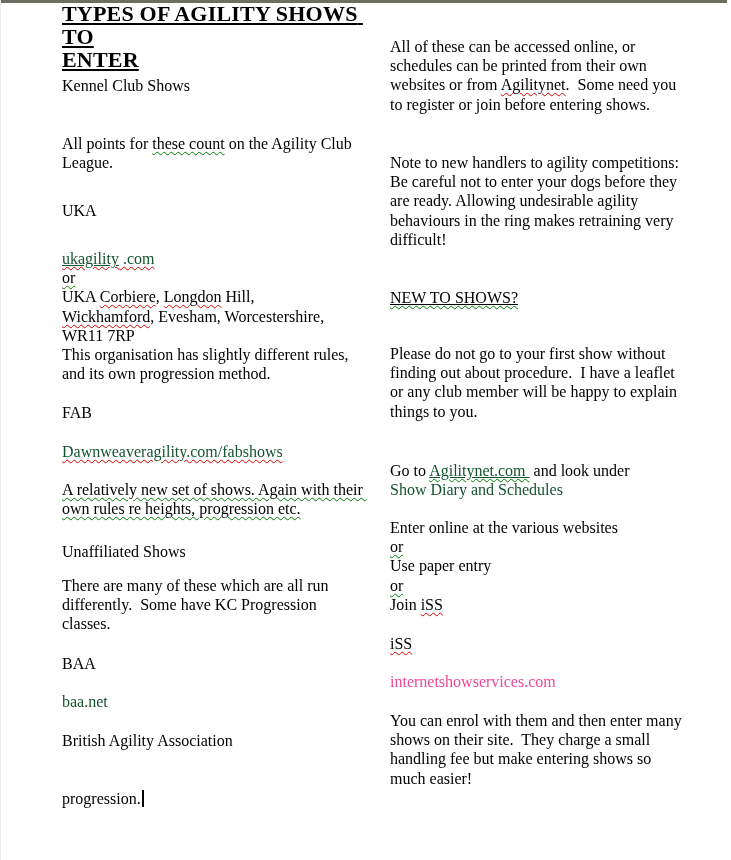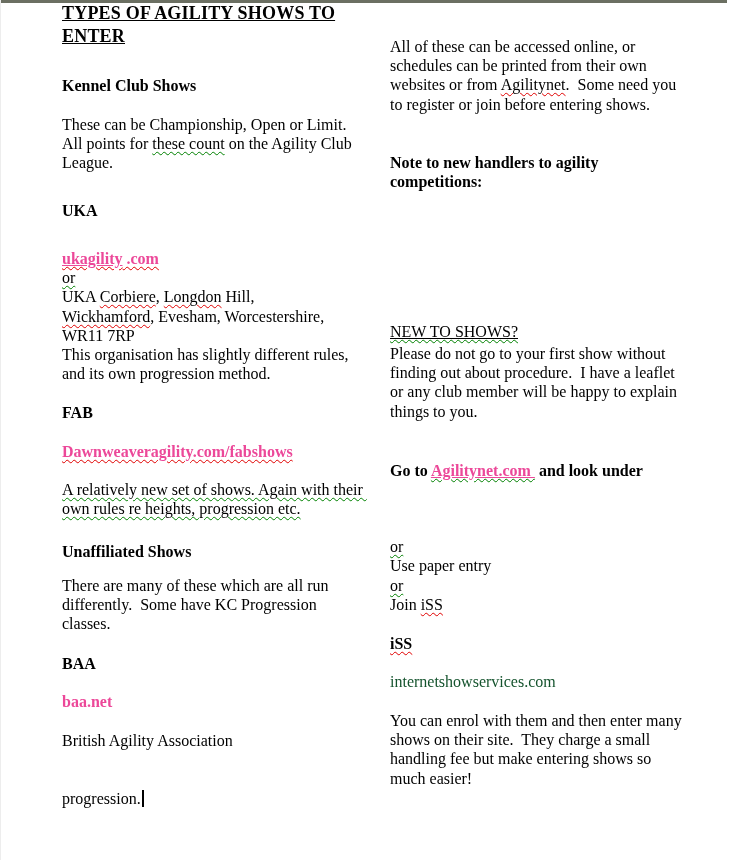--- a/index.html
+++ b/index.html
@@ -5,42 +5,42 @@
   html,body{margin:0;padding:0;}
   body{
     width:731px;height:860px;position:relative;overflow:hidden;background:#ffffff;
     font-family:"Liberation Serif", serif;font-size:16px;line-height:19.2px;color:#000;
   }
   .topbar{position:absolute;left:0;top:0;width:727px;height:3px;background:#6b6f62;}
   .leftedge{position:absolute;left:0;top:0;width:1px;height:860px;background:#ededed;}
   .block{position:absolute;white-space:pre-wrap;}
   .lcol{left:62px;width:302px;}
   .rcol{left:390px;width:292px;}
-  .b{font-weight:bold;}
-  .title{font-weight:bold;font-size:18px;line-height:23px;letter-spacing:0.2px;text-decoration:underline;}
-  .link{color:#ec4899;font-weight:bold;}
-  .link-plain{color:#14532d;}
+  .b{font-weight:normal;}
+  .title{font-weight:bold;font-size:22px;line-height:23px;letter-spacing:0.2px;text-decoration:underline;}
+  .link{color:#14532d;font-weight:normal;}
+  .link-plain{color:#ec4899;}
   .u{text-decoration:underline;}
   .sp{text-decoration-line:underline;text-decoration-style:wavy;text-decoration-color:#e00000;text-decoration-thickness:1px;text-underline-offset:2px;text-align:right;}
   .gr{text-decoration-line:underline;text-decoration-style:wavy;text-decoration-color:#008000;text-decoration-thickness:1px;text-underline-offset:2px;}
   .caret{display:inline-block;width:2px;height:17px;background:#000;vertical-align:-3px;margin-left:1px;}
 </style>
 </head>
 <body>
 
 <div class="topbar"></div>
 <div class="leftedge"></div>
 
 <div>
 
   <div class="block lcol title" style="top:2px"><span>TYPES OF AGILITY SHOWS TO</span><br><span>ENTER</span></div>
 
   <div class="block lcol b" style="top:76px">Kennel Club Shows</div>
 
-  <div class="block lcol" style="top:115px"><span>These can be Championship, Open or Limit.</span><br><span>All points for </span><span class="gr">these count</span><span> on the Agility Club League.</span></div>
+  <div class="block lcol" style="top:115px"><br><span>All points for </span><span class="gr">these count</span><span> on the Agility Club League.</span></div>
 
   <div class="block lcol b" style="top:201px">UKA</div>
 
   <div class="block lcol" style="top:249px"><span class="link"><span class="u"><span class="sp">ukagility</span></span><span class="sp"> .com</span></span><br><span class="gr">or</span><br><span>UKA </span><span class="sp">Corbiere</span><span>, </span><span class="sp">Longdon</span><span> Hill,</span><br><span class="sp">Wickhamford</span><span>, Evesham, Worcestershire,</span><br><span>WR11 7RP</span><br><span>This organisation has slightly different rules, and its own progression method.</span></div>
 
   <div class="block lcol b" style="top:403px">FAB</div>
 
   <div class="block lcol" style="top:442px"><span class="link sp">Dawnweaveragility.com/fabshows</span></div>
 
   <div class="block lcol" style="top:480px"><span class="gr">A relatively new set of shows. Again with their own rules re heights, progression etc.</span></div>
@@ -50,29 +50,29 @@
   <div class="block lcol" style="top:576px"><span>There are many of these which are all run differently.  Some have KC Progression classes.</span></div>
 
   <div class="block lcol b" style="top:654px">BAA</div>
 
   <div class="block lcol" style="top:692px"><span class="link">baa.net</span></div>
 
   <div class="block lcol" style="top:731px"><span>British Agility Association</span><br><br><br><span>progression.</span><span class="caret"></span></div>
 
   <div class="block rcol" style="top:37px"><span>All of these can be accessed online, or schedules can be printed from their own websites or from </span><span class="sp">Agilitynet</span><span>.  Some need you to register or join before entering shows.</span></div>
 
-  <div class="block rcol" style="top:153px"><span class="b">Note to new handlers to agility competitions:</span><br></div>
+  <div class="block rcol" style="top:153px"><span class="b">Note to new handlers to agility competitions:</span><br><span>Be careful not to enter your dogs before they are ready. Allowing undesirable agility behaviours in the ring makes retraining very difficult!</span></div>
 
-  <div class="block rcol" style="top:322px"><span class="u"><span class="gr">NEW TO SHOWS?</span></span></div>
+  <div class="block rcol" style="top:288px"><span class="u"><span class="gr">NEW TO SHOWS?</span></span></div>
 
   <div class="block rcol" style="top:344px"><span>Please do not go to your first show without finding out about procedure.  I have a leaflet or any club member will be happy to explain things to you.</span></div>
 
-  <div class="block rcol" style="top:461px"><span class="b">Go to </span><span class="link u"><span class="gr">Agilitynet.com </span></span><span class="b"> and look under</span><br></div>
+  <div class="block rcol" style="top:461px"><span class="b">Go to </span><span class="link u"><span class="gr">Agilitynet.com </span></span><span class="b"> and look under</span><br><span class="link">Show Diary and Schedules</span></div>
 
-  <div class="block rcol" style="top:518px"><br><span class="gr">or</span><br><span>Use paper entry</span><br><span class="gr">or</span><br><span>Join </span><span class="sp">iSS</span></div>
+  <div class="block rcol" style="top:518px"><span>Enter online at the various websites</span><br><span class="gr">or</span><br><span>Use paper entry</span><br><span class="gr">or</span><br><span>Join </span><span class="sp">iSS</span></div>
 
   <div class="block rcol b" style="top:634px"><span class="sp">iSS</span></div>
 
   <div class="block rcol" style="top:672px"><span class="link-plain">internetshowservices.com</span></div>
 
   <div class="block rcol" style="top:711px"><span>You can enrol with them and then enter many shows on their site.  They charge a small handling fee but make entering shows so much easier!</span></div>
 
 </div>
 
 </body></html>

